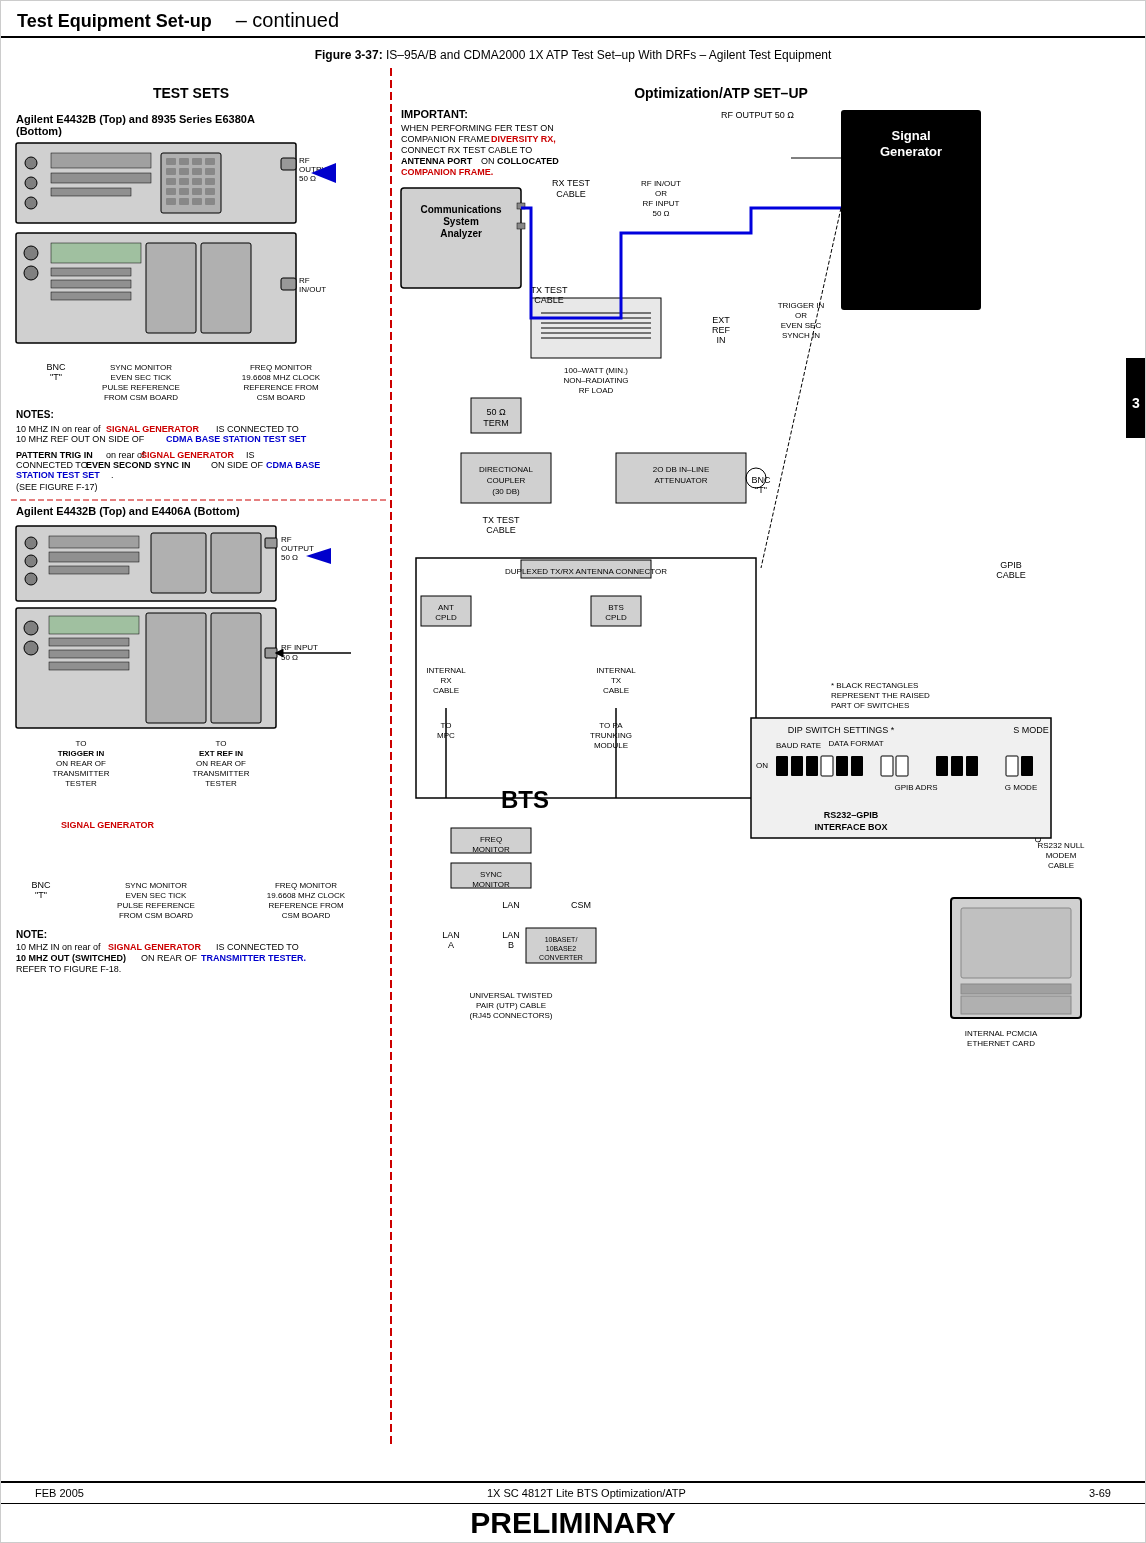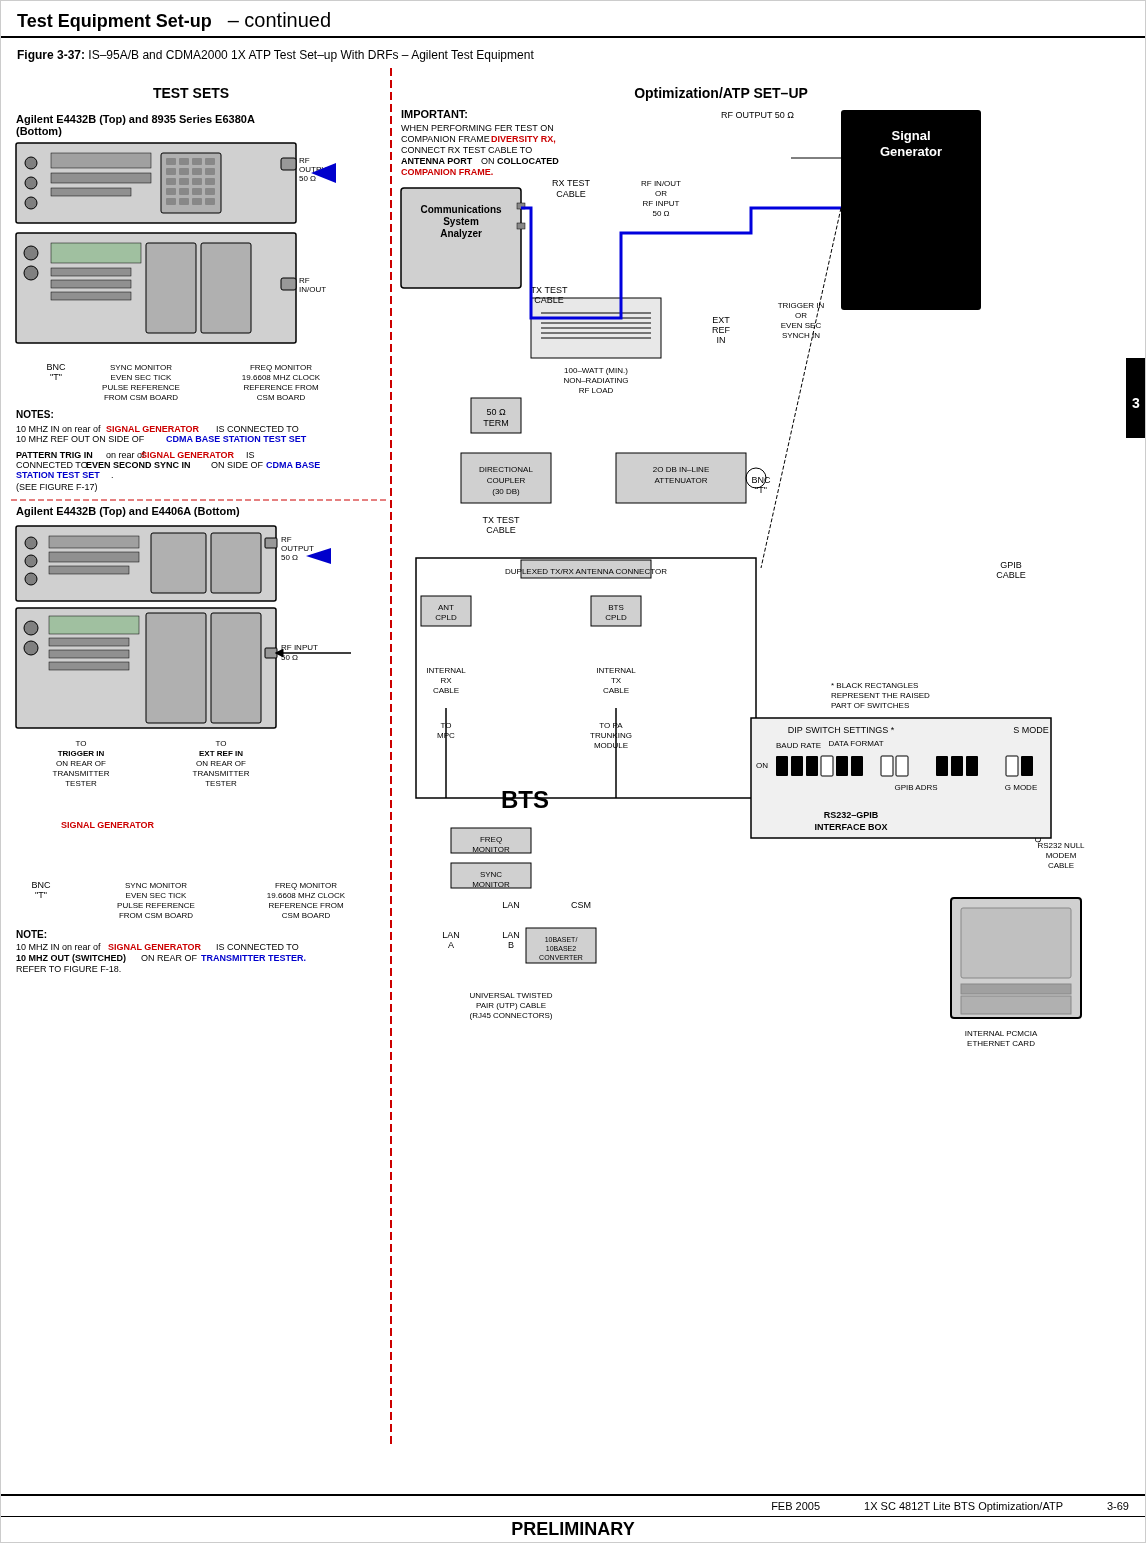--- a/index.html
+++ b/index.html
@@ -17,33 +17,34 @@
       display: flex;
       flex-direction: column;
       border: 1px solid #ccc;
     }
     
     .page-header {
       padding: 8px 16px 4px 16px;
       border-bottom: 2px solid #000;
       display: flex;
       align-items: baseline;
-      gap: 16px;
+      gap: 24px;
     }
     .page-header .title-bold {
       font-size: 18px;
       font-weight: bold;
     }
     .page-header .title-normal {
       font-size: 20px;
     }
     
     .figure-caption {
       padding: 10px 16px 6px 16px;
       font-size: 12px;
+      text-align: center;
     }
     .figure-caption .fig-label {
       font-weight: bold;
     }
   </style>
 </head>
 <body>
 
 <div class="page-container">
 
@@ -447,22 +448,22 @@
       <line x1="615" y1="640" x2="615" y2="730" stroke="#000" stroke-width="1.5"></line>
 
       <defs>
         <marker id="arrow" markerWidth="6" markerHeight="6" refX="3" refY="3" orient="auto">
           <path d="M0,0 L0,6 L6,3 z" fill="#000"></path>
         </marker>
       </defs>
     </svg>
   </div>
 
-  <div style="border-top: 2px solid #000; display:flex; justify-content:flex-end; padding: 4px 16px; font-size:11px;gap:44px;">
+  <div style="border-top: 2px solid #000; display:flex; justify-content:space-between; padding: 4px 34px; font-size:11px;gap:44px;">
     <span>FEB 2005</span>
     <span style="font-weight:normal;">1X SC 4812T Lite BTS Optimization/ATP</span>
     <span>3-69</span>
   </div>
-  <div style="border-top: 1px solid #000; text-align:center; font-size:18px; font-weight:bold; padding: 2px 0;">
+  <div style="border-top: 1px solid #000; text-align:center; font-size:30px; font-weight:bold; padding: 2px 0;">
     <span>PRELIMINARY</span>
   </div>
 
 </div>
 
 </body></html>

